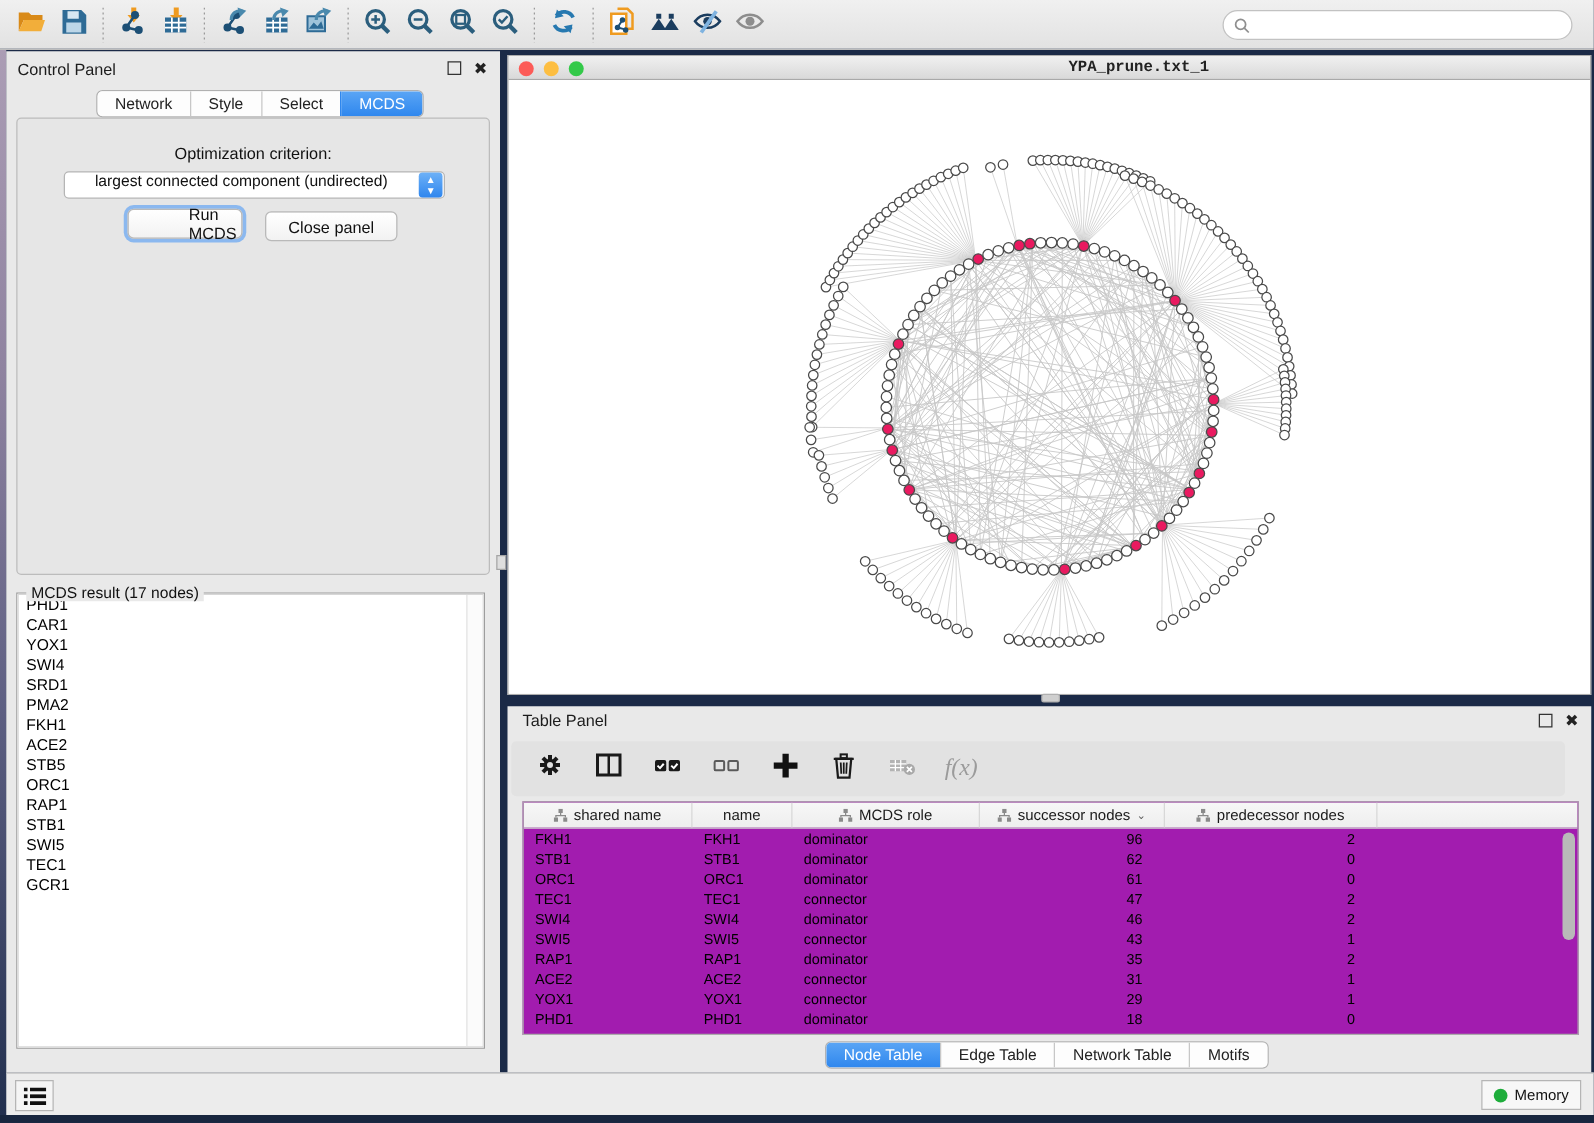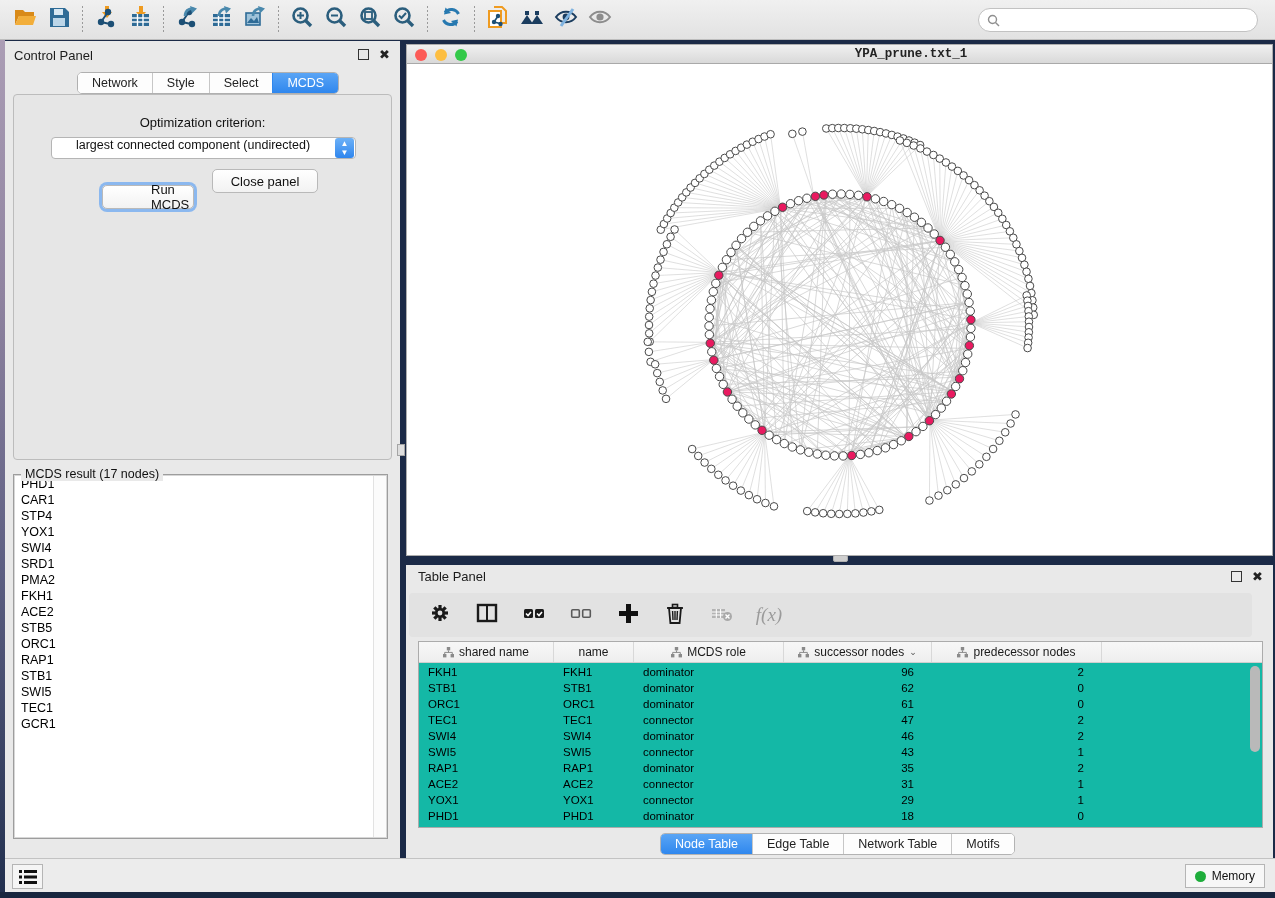--- a/index.html
+++ b/index.html
@@ -45,21 +45,21 @@
   #opt-select { position:absolute; left:37px; top:42px; width:305px; height:22px;
     background:#fff; border:1px solid #b5b5b5; border-radius:4px;
     display:flex; align-items:flex-start; }
   #opt-select .val { flex:1; text-align:center; font-size:12.5px; color:#111; }
   #opt-select .stepper { width:19px; height:20px; margin:0 1px; border-radius:3px;
     background:linear-gradient(#6db1f7,#2f86ee); color:#fff; font-size:8px; line-height:9px;
     display:flex; flex-direction:column; align-items:center; justify-content:center; }
   .mac-btn { position:absolute; height:24px; background:linear-gradient(#ffffff,#f2f2f2);
     border:1px solid #b9b9b9; border-radius:5px; font-size:13px; color:#111;
     display:flex; align-items:center; justify-content:center; }
-  #run-btn { left:88px; top:90px; width:92px; box-shadow:0 0 0 3px rgba(90,160,245,.65);padding-left:48px; }
+  #run-btn { left:88px; top:72px; width:92px; box-shadow:0 0 0 3px rgba(90,160,245,.65);padding-left:48px; }
   #closep-btn { left:198px; top:74px; width:106px; }
 
   #mcds-group { position:absolute; left:8px; top:426px; width:375px; height:372px; }
   #mcds-border { position:absolute; left:0; top:7px; right:0; bottom:0; border:1px solid #9d9d9d; }
   #mcds-legend { position:absolute; left:8px; top:0; background:#e9e9e9; padding:0 4px;
     font-size:12.5px; color:#111; z-index:2; }
   #mcds-list { position:absolute; left:1px; top:8px; right:1px; bottom:1px; background:#fff;
     border:1px solid #d7d7d7; overflow:hidden; }
   #mcds-scroll { position:absolute; right:0; top:0; width:13px; height:100%;
     background:#fbfbfb; border-left:1px solid #e2e2e2; }
@@ -83,21 +83,21 @@
 
   
   #table-panel { left:406px; top:565px; width:867px; height:293px; background:#e9e9e9; }
   #tp-title { position:absolute; left:12px; top:4px; }
   #tp-toolbar { position:absolute; left:3px; top:28px; width:843px; height:44px;
     background:#e2e2e2; border-radius:4px; display:flex; align-items:center; padding-left:18px; gap:21px; }
   .tp-icon { width:26px; height:26px; display:flex; align-items:center; justify-content:center; }
   .fx { font-family:"Liberation Serif","DejaVu Serif",serif; font-style:italic;
     font-size:19px; color:#9b9b9b; }
   #tp-table { position:absolute; left:12px; top:76px; width:845px; height:187px;
-    background:#14b8a6; border:1px solid #ababab; overflow:hidden; }
+    background:#a21caf; border:1px solid #ababab; overflow:hidden; }
   #tp-header { position:absolute; left:0; top:0; height:21px; width:100%;
     background:linear-gradient(#f7f7f7,#eeeeee); border-bottom:1px solid #cfcfcf; display:flex; }
   .th { display:flex; align-items:center; justify-content:center; gap:5px;
     border-right:1px solid #d8d8d8; font-size:12px; color:#1a1a1a; height:100%; }
   .tr { position:absolute; left:0; width:100%; height:16px; display:flex; }
   .td { font-size:11.5px; color:#000; line-height:16px; white-space:nowrap; }
   #tp-scroll { position:absolute; right:2px; top:24px; width:10px; height:86px;
     border-radius:5px; background:#b9b9b9; }
   #tp-tabs { position:absolute; left:254px; top:268px; display:flex; height:22px;
     border:1px solid #b3b3b3; border-radius:5px; overflow:hidden; background:#fff; }
@@ -292,21 +292,20 @@
     <div id="run-btn" class="mac-btn">Run MCDS</div>
     <div id="closep-btn" class="mac-btn">Close panel</div>
   </div>
   <div id="mcds-group">
     <div id="mcds-border"></div>
     <div id="mcds-legend">MCDS result (17 nodes)</div>
     <div id="mcds-list">
       <div id="mcds-scroll"></div>
     <div class="mcds-item">PHD1</div>
         <div class="mcds-item">CAR1</div>
-        <div class="mcds-item">STP4</div>
         <div class="mcds-item">YOX1</div>
         <div class="mcds-item">SWI4</div>
         <div class="mcds-item">SRD1</div>
         <div class="mcds-item">PMA2</div>
         <div class="mcds-item">FKH1</div>
         <div class="mcds-item">ACE2</div>
         <div class="mcds-item">STB5</div>
         <div class="mcds-item">ORC1</div>
         <div class="mcds-item">RAP1</div>
         <div class="mcds-item">STB1</div>

